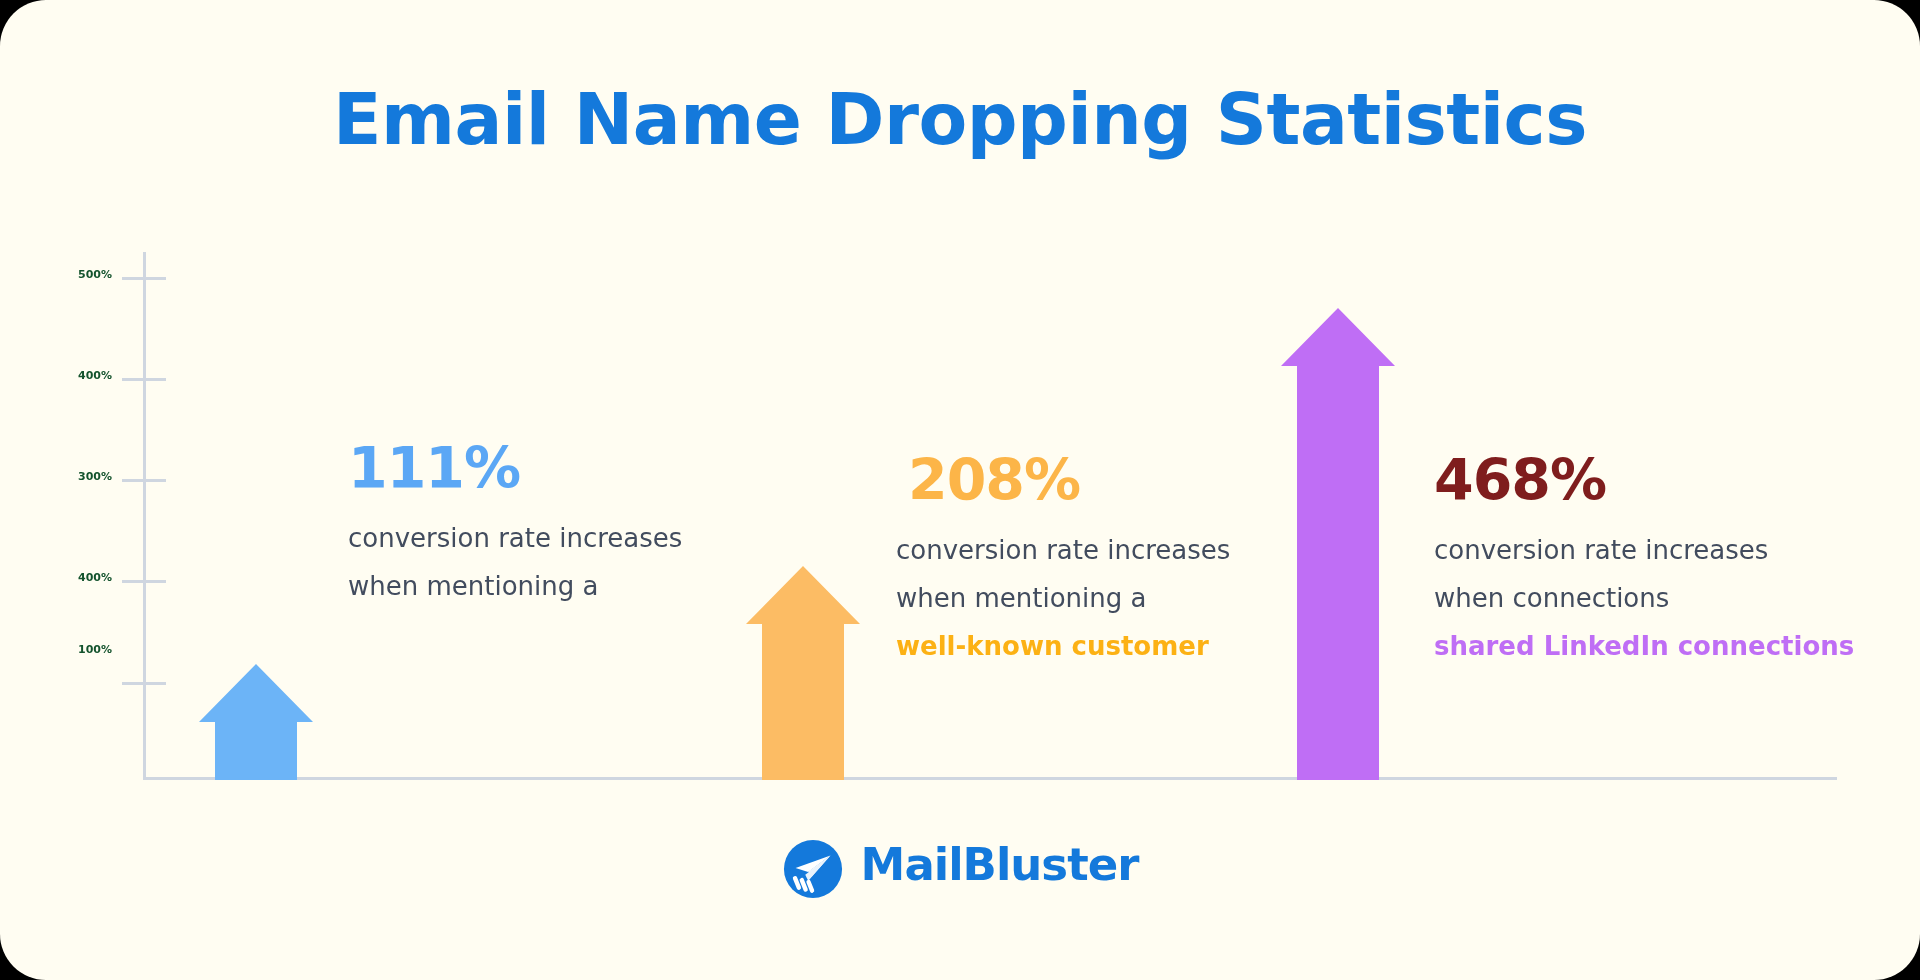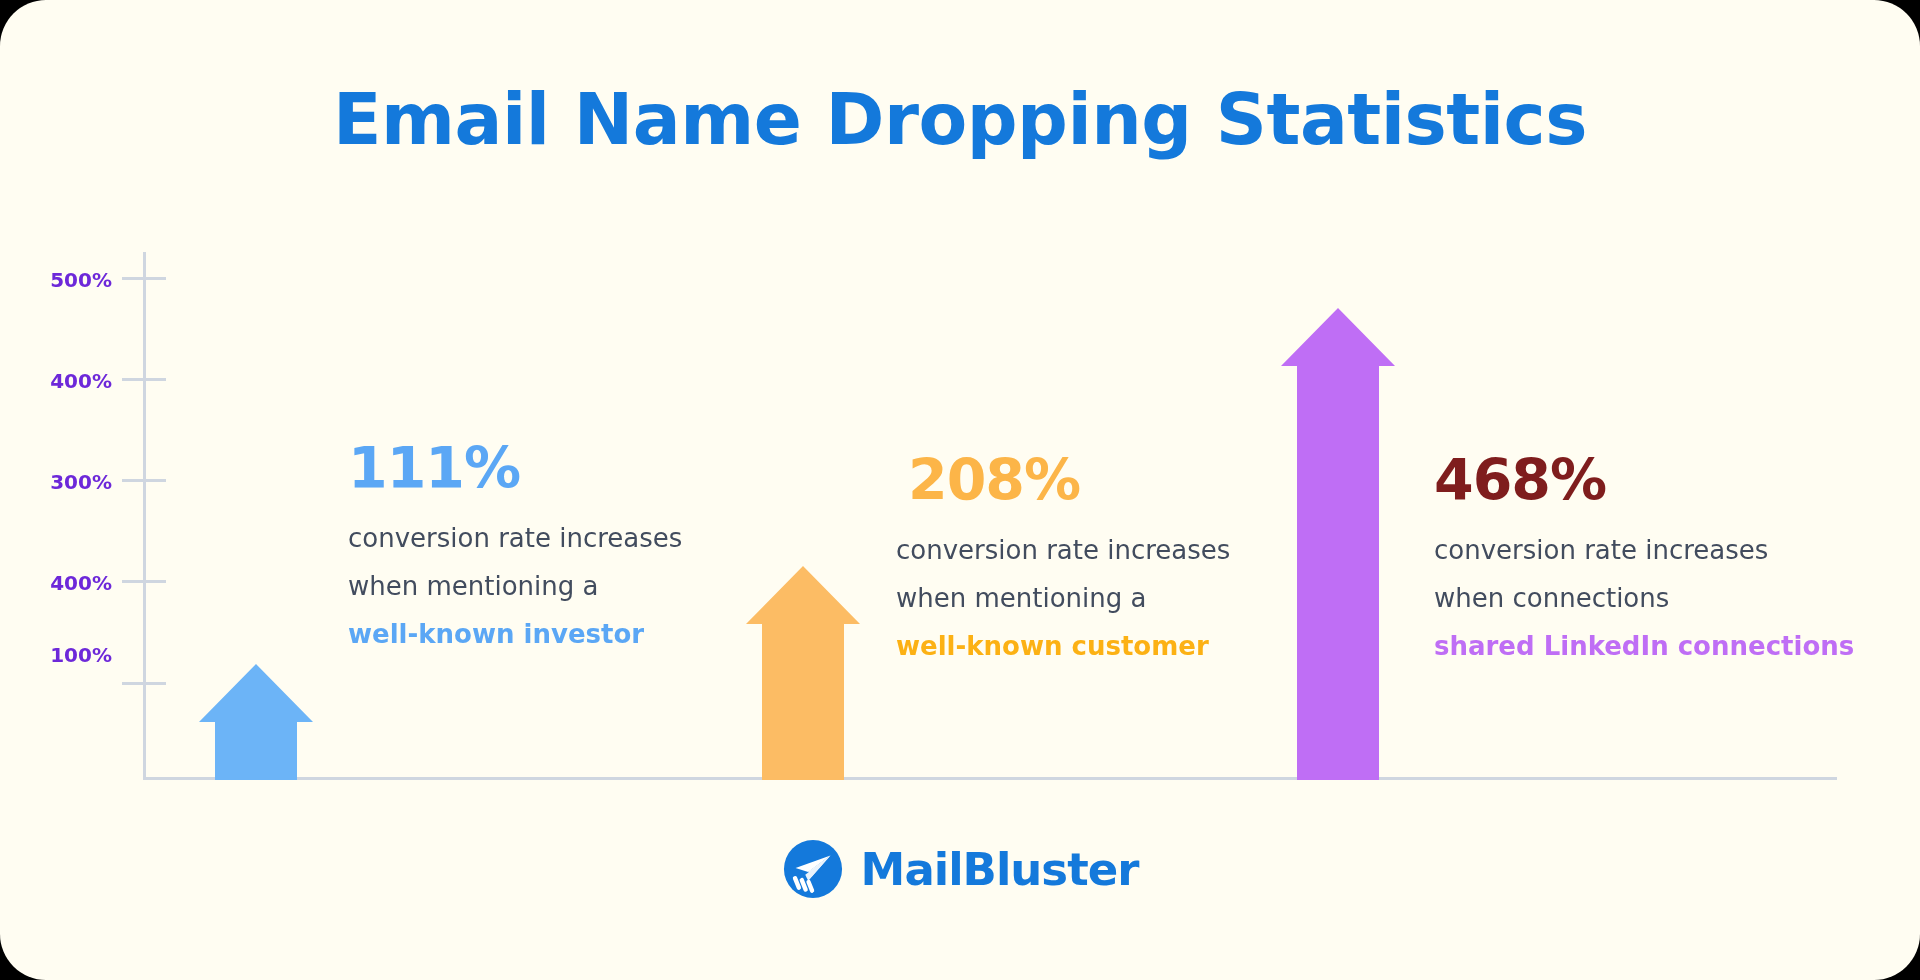--- a/index.html
+++ b/index.html
@@ -67,23 +67,23 @@
     left: 122px;
     width: 44px;
     height: 3px;
     background: #CFD6E0;
   }
 
   .y-tick-label {
     position: absolute;
     width: 90px;
     text-align: right;
-    font-size: 20px;
-    font-weight: bold;
-    color: #6d28d9;
+    font-size: 11px;
+    font-weight: bold;
+    color: #14532d;
     font-family: "DejaVu Sans", sans-serif;
   }
 
   
   .arrow { position: absolute; }
 
   
   .stat-block { position: absolute; }
 
   .stat-value {
@@ -111,21 +111,20 @@
     font-family: "DejaVu Sans", sans-serif;
   }
 
   
   #footer-logo {
     position: absolute;
     left: 0;
     top: 838px;
     width: 1920px;
     display: flex;
-    align-items: center;
     justify-content: center;
     gap: 17px;
   }
 
   #logo-mark { width: 62px; height: 62px; display: block; }
 
   #logo-wordmark {
     font-size: 45px;
     font-weight: bold;
     color: #1479DB;
@@ -169,21 +168,20 @@
     </svg>
 
     <svg class="arrow" style="left:1278px; top:304px;" width="120" height="476" viewBox="0 0 120 476">
       <polygon points="60,4 117,62 101,62 101,476 19,476 19,62 3,62" fill="#BF6EF5"></polygon>
     </svg>
 
     <div class="stat-block" style="left:348px; top:440px;">
       <div class="stat-value" style="color:#5BA7F5;">111%</div>
       <div class="stat-line">conversion rate increases</div>
       <div class="stat-line">when mentioning a</div>
-      <div class="stat-highlight" style="color:#5BA7F5;">well-known investor</div>
     </div>
 
     <div class="stat-block" style="left:896px; top:452px;">
       <div class="stat-value" style="color:#FCB548;margin-left:12px;">208%</div>
       <div class="stat-line">conversion rate increases</div>
       <div class="stat-line">when mentioning a</div>
       <div class="stat-highlight" style="color:#FCB114;">well-known customer</div>
     </div>
 
     <div class="stat-block" style="left:1434px; top:452px;">

